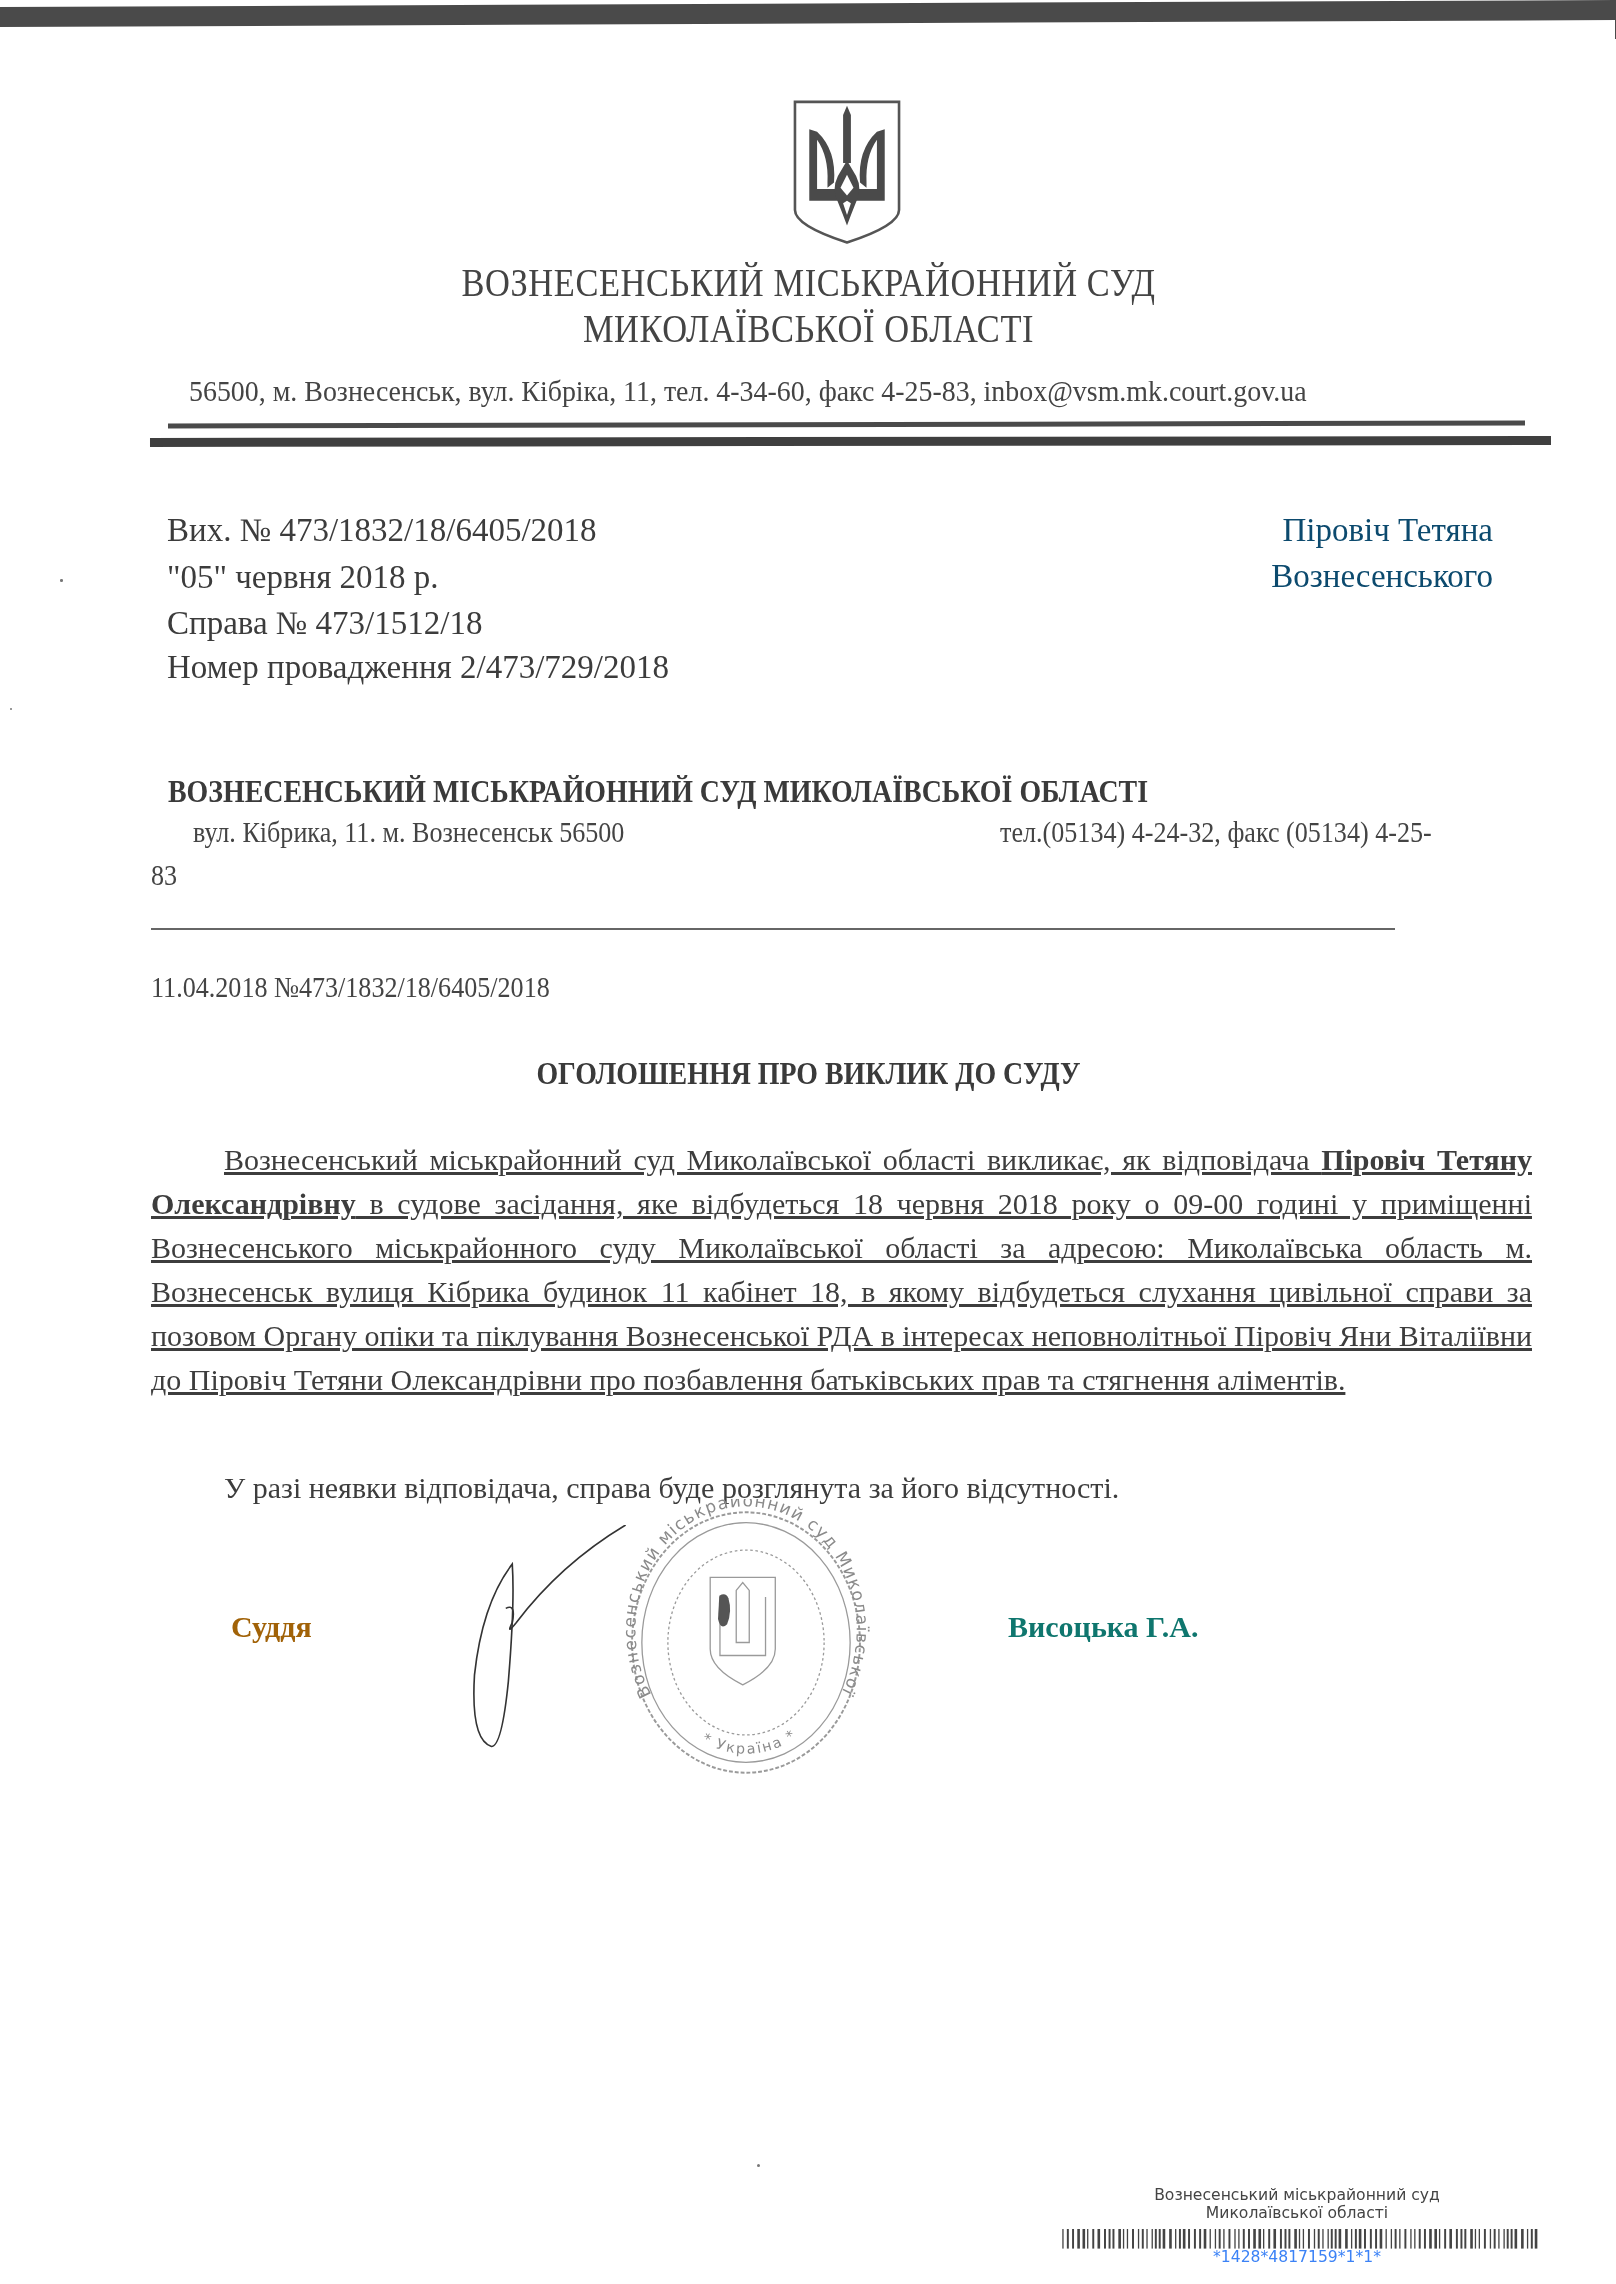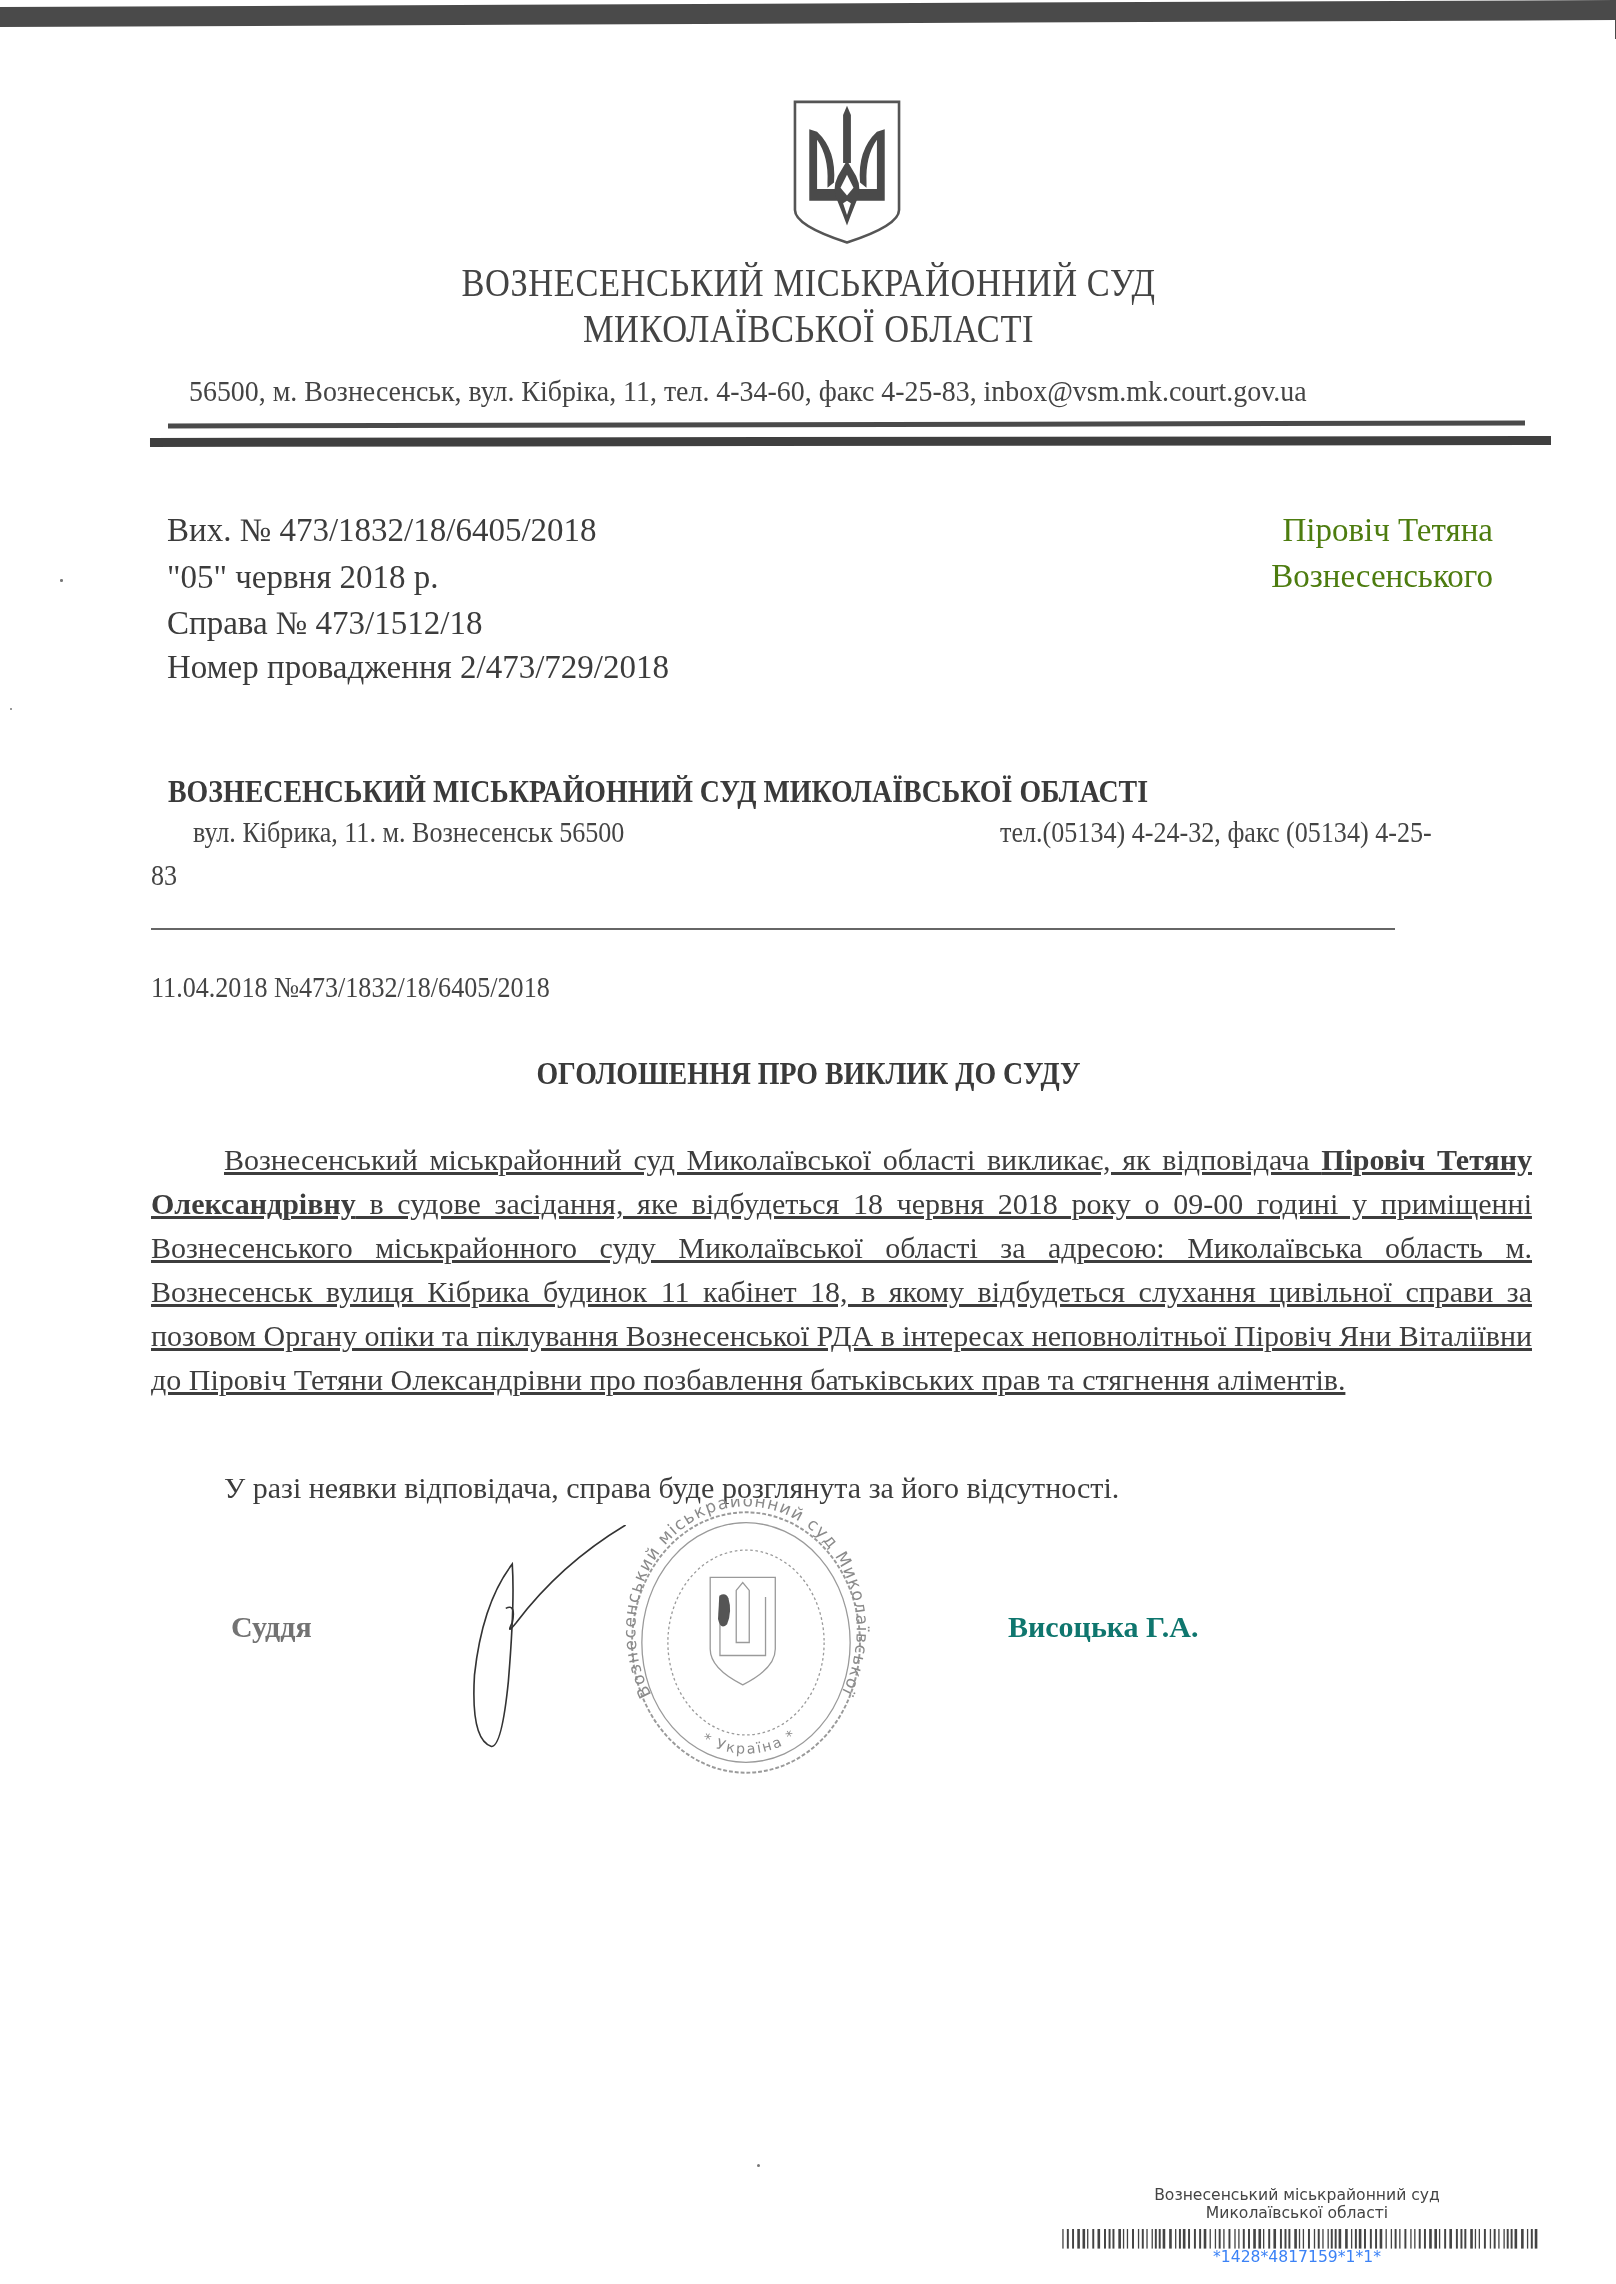--- a/index.html
+++ b/index.html
@@ -26,21 +26,21 @@
     .court-title.l2 { top: 305px; }
 
     .addr-line {
       position: absolute; left: 189px; top: 374px; font-size: 30px; color: #444;
       transform-origin: left top; transform: scaleX(0.93);
     }
     .rule-thin { position: absolute; left: 168px; top: 422px; width: 1357px; height: 5.2px; background: #4a4a4a; transform: rotate(-0.12deg); }
     .rule-thick { position: absolute; left: 150px; top: 437px; width: 1401px; height: 9px; background: #3f3f3f; transform: rotate(-0.08deg); }
 
     .meta-line { font-size: 33px; color: #3c3c3c; left: 151px; margin-left: 16px; }
-    .recipient { font-size: 33px; color: #4d7c0f; right: 124px; text-align: right; }
+    .recipient { font-size: 33px; color: #0c4a6e; right: 124px; text-align: right; }
 
     .heading-bold {
       font-weight: bold; font-size: 31px; color: #3a3a3a;
       transform-origin: left top; transform: scaleX(0.9);
     }
     .plain-48 { font-size: 29px; color: #444; transform-origin: left top; transform: scaleX(0.9); }
 
     .divider { position: absolute; left: 151px; top: 928px; width: 1244px; height: 2px; background: #666; }
 
     .announce-title {
@@ -51,21 +51,21 @@
     .body-text {
       position: absolute; left: 151px; top: 1138px; width: 1381px;
       font-size: 30px; line-height: 44px; color: #3d3d3d; text-align: justify;
       text-indent: 73px;
       text-decoration: underline;
     }
     .body-text b { font-weight: bold; }
 
     .absence { left: 224px; top: 1471px; font-size: 30px; color: #3d3d3d; }
 
-    .judge-label { left: 231px; top: 1610px; font-size: 30px; font-weight: bold; color: #737373; }
+    .judge-label { left: 231px; top: 1610px; font-size: 30px; font-weight: bold; color: #a16207; }
     .judge-name { left: 1008px; top: 1610px; font-size: 30px; font-weight: bold; color: #0f766e; }
 
     .stamp { position: absolute; left: 580px; top: 1499px; width: 332px; height: 287px; }
     .signature { position: absolute; left: 456px; top: 1525px; width: 235px; height: 241px; }
 
     .footer-court {
       position: absolute; left: 1069px; width: 456px; text-align: center;
       font-family: "DejaVu Sans", sans-serif; font-size: 15.6px; color: #444; line-height: 19.6px;
     }
     .footer-court.l1 { top: 2186px; }

